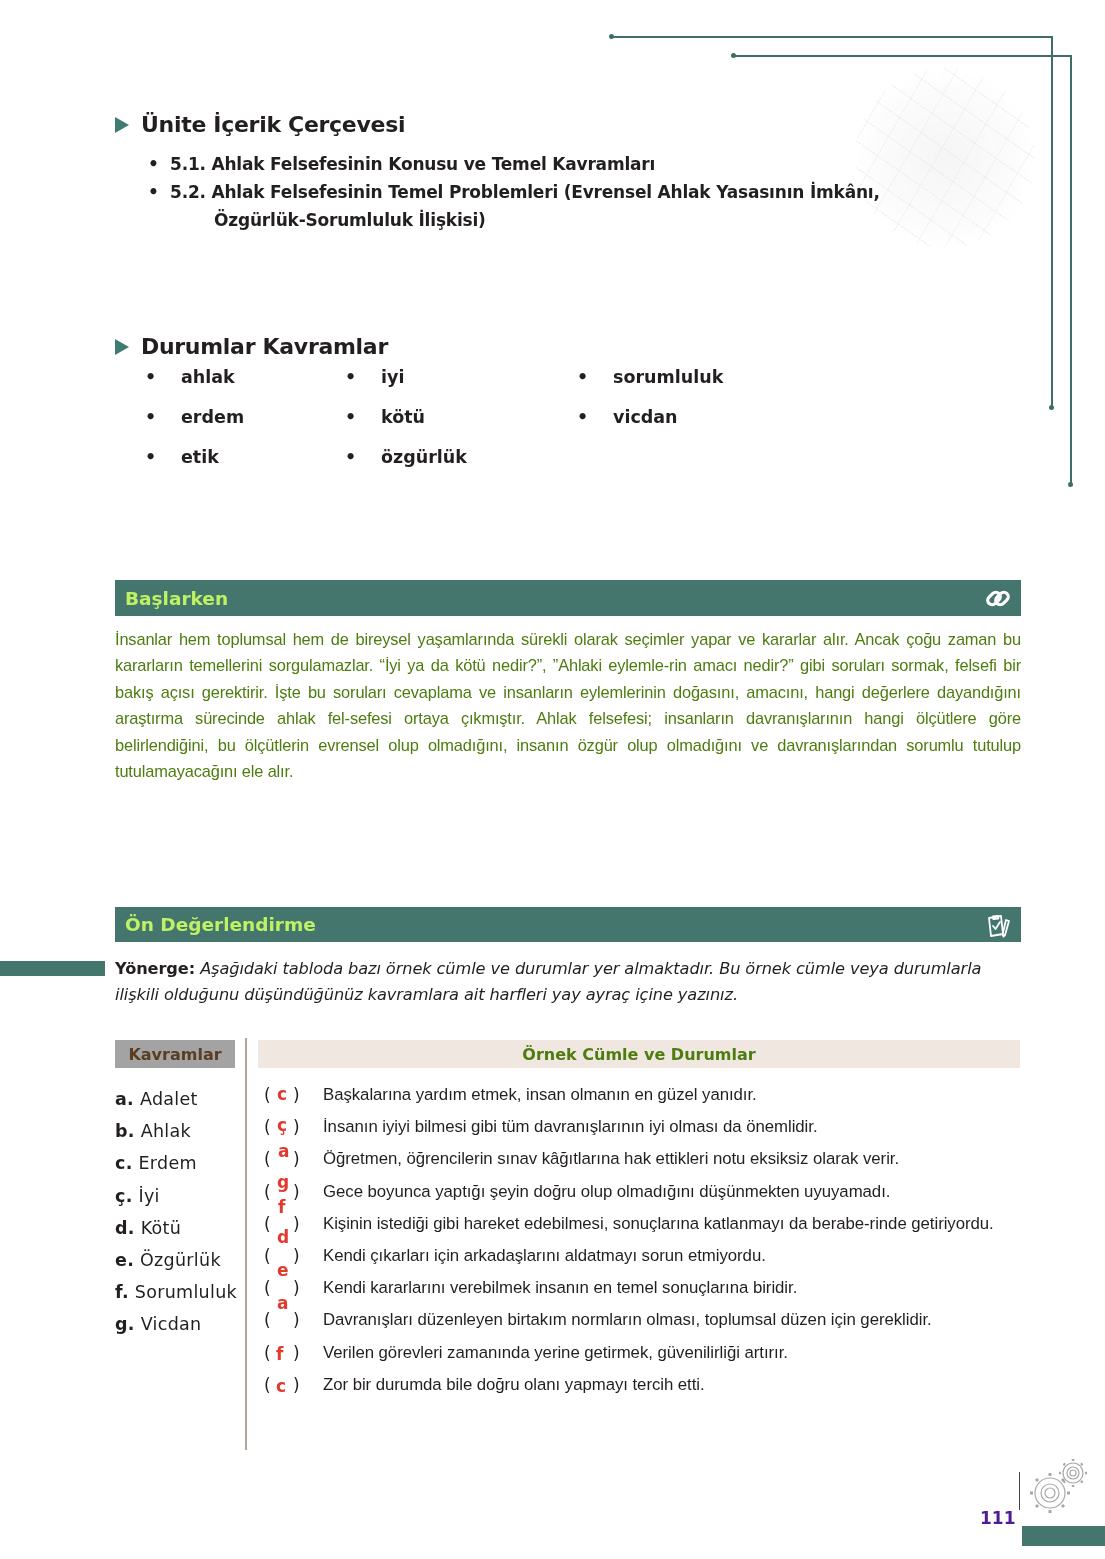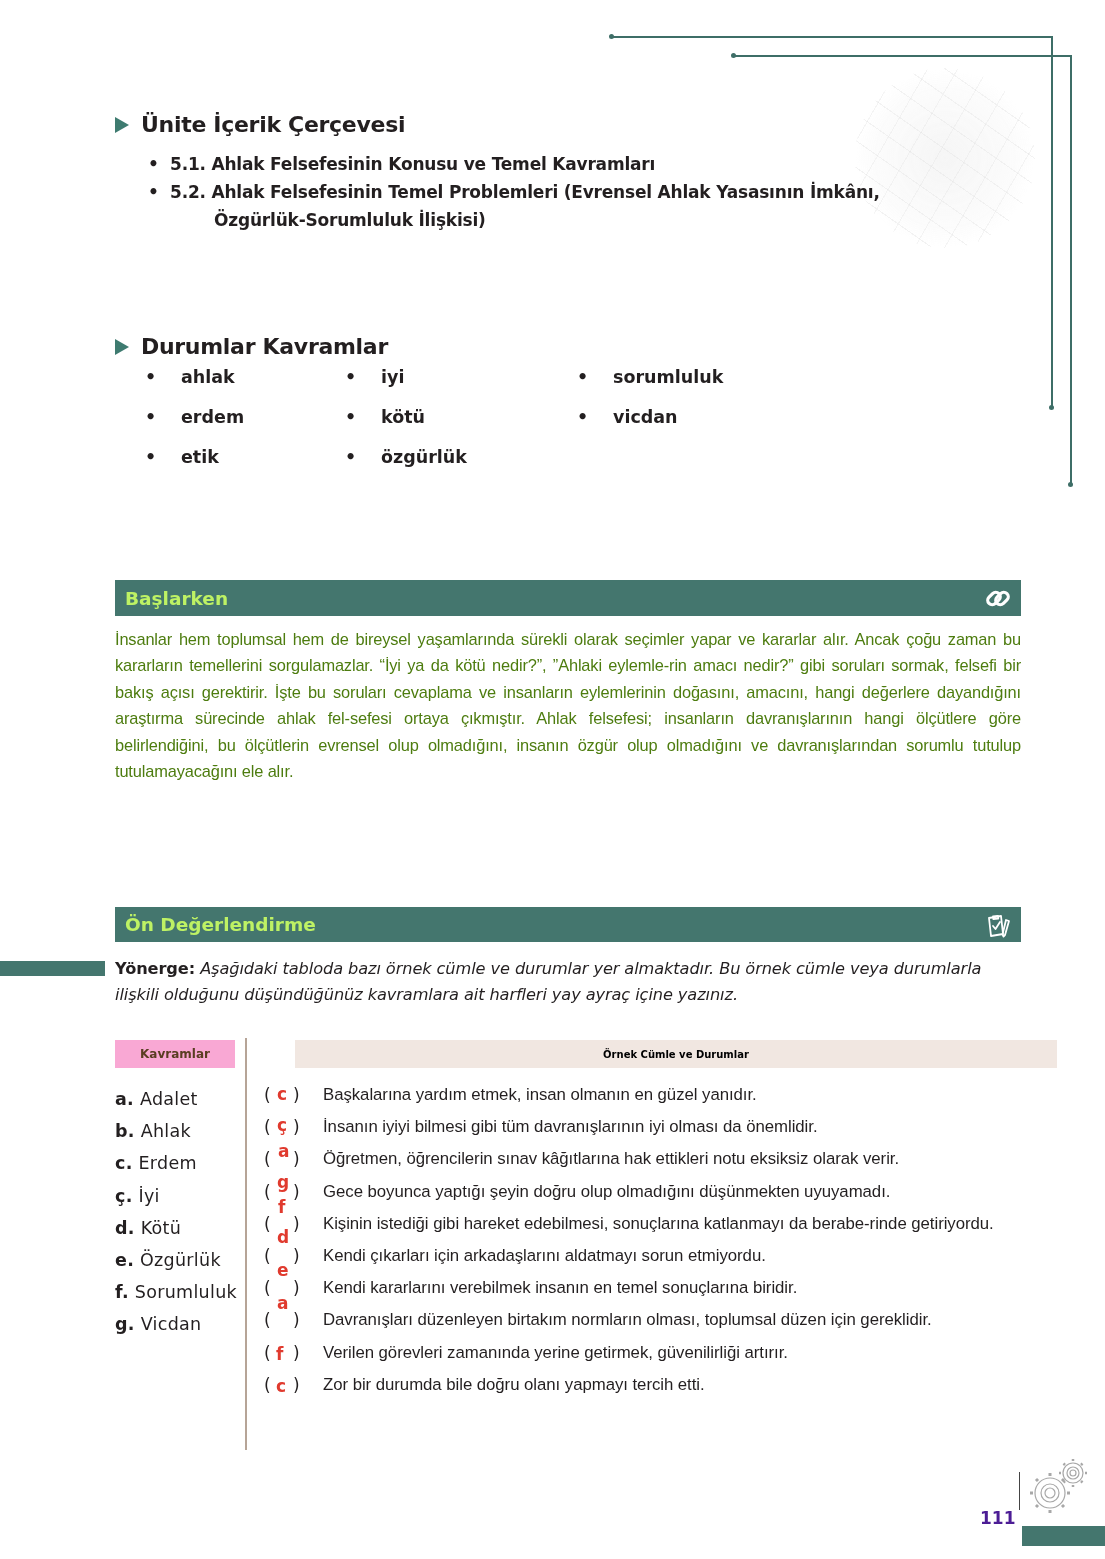--- a/index.html
+++ b/index.html
@@ -38,24 +38,24 @@
 
   .para { position: absolute; left: 115px; top: 626px; width: 906px; font-family: "Liberation Sans Narrow", "Liberation Sans", sans-serif;
     font-size: 16.4px; line-height: 26.4px; text-align: justify; color: #4d7c0f; letter-spacing: -0.15px; }
 
   .left-strip { position: absolute; left: 0; top: 961px; width: 105px; height: 15px; background: #44766e; }
 
   .yonerge { position: absolute; left: 115px; top: 956px; width: 910px; font-size: 16.2px; line-height: 26px; letter-spacing: -0.1px; }
   .yonerge b { font-weight: bold; font-style: normal; }
   .yonerge i { font-style: italic; }
 
-  .th-left { position: absolute; left: 115px; top: 1040px; width: 120px; height: 28px; background: #f9a8d4; color: #5a3d22;
-    font-weight: bold; font-size: 12px; display: flex; align-items: center; justify-content: center; }
-  .th-right { position: absolute; left: 258px; top: 1040px; width: 762px; height: 28px; background: #f1e7e1; color: #000000;
-    font-weight: bold; font-size: 10px; display: flex; align-items: center; justify-content: center; margin-left: 37px; }
+  .th-left { position: absolute; left: 115px; top: 1040px; width: 120px; height: 28px; background: #a3a3a3; color: #5a3d22;
+    font-weight: bold; font-size: 16px; display: flex; align-items: center; justify-content: center; }
+  .th-right { position: absolute; left: 258px; top: 1040px; width: 762px; height: 28px; background: #f1e7e1; color: #4d7c0f;
+    font-weight: bold; font-size: 16px; display: flex; align-items: center; justify-content: center; }
   .vsep { position: absolute; left: 245px; top: 1038px; width: 2px; height: 412px; background: #b6a497; }
 
   .concepts { position: absolute; left: 115px; top: 1083px; font-size: 17.5px; line-height: 32.2px; letter-spacing: 0.3px; }
   .concepts .row { white-space: nowrap; }
   .concepts .let { font-weight: bold; }
 
   .items { position: absolute; left: 262px; top: 1082px; width: 760px; }
   .item { position: relative; font-family: "Liberation Sans Narrow", "Liberation Sans", sans-serif; font-size: 16.8px; line-height: 26.5px;
     padding-left: 61px; margin-bottom: 5.7px; color: #231f20; letter-spacing: -0.05px; }
   .item .paren { position: absolute; left: 2px; top: 0; width: 40px; font-family: "DejaVu Sans", sans-serif; font-size: 17px; }

